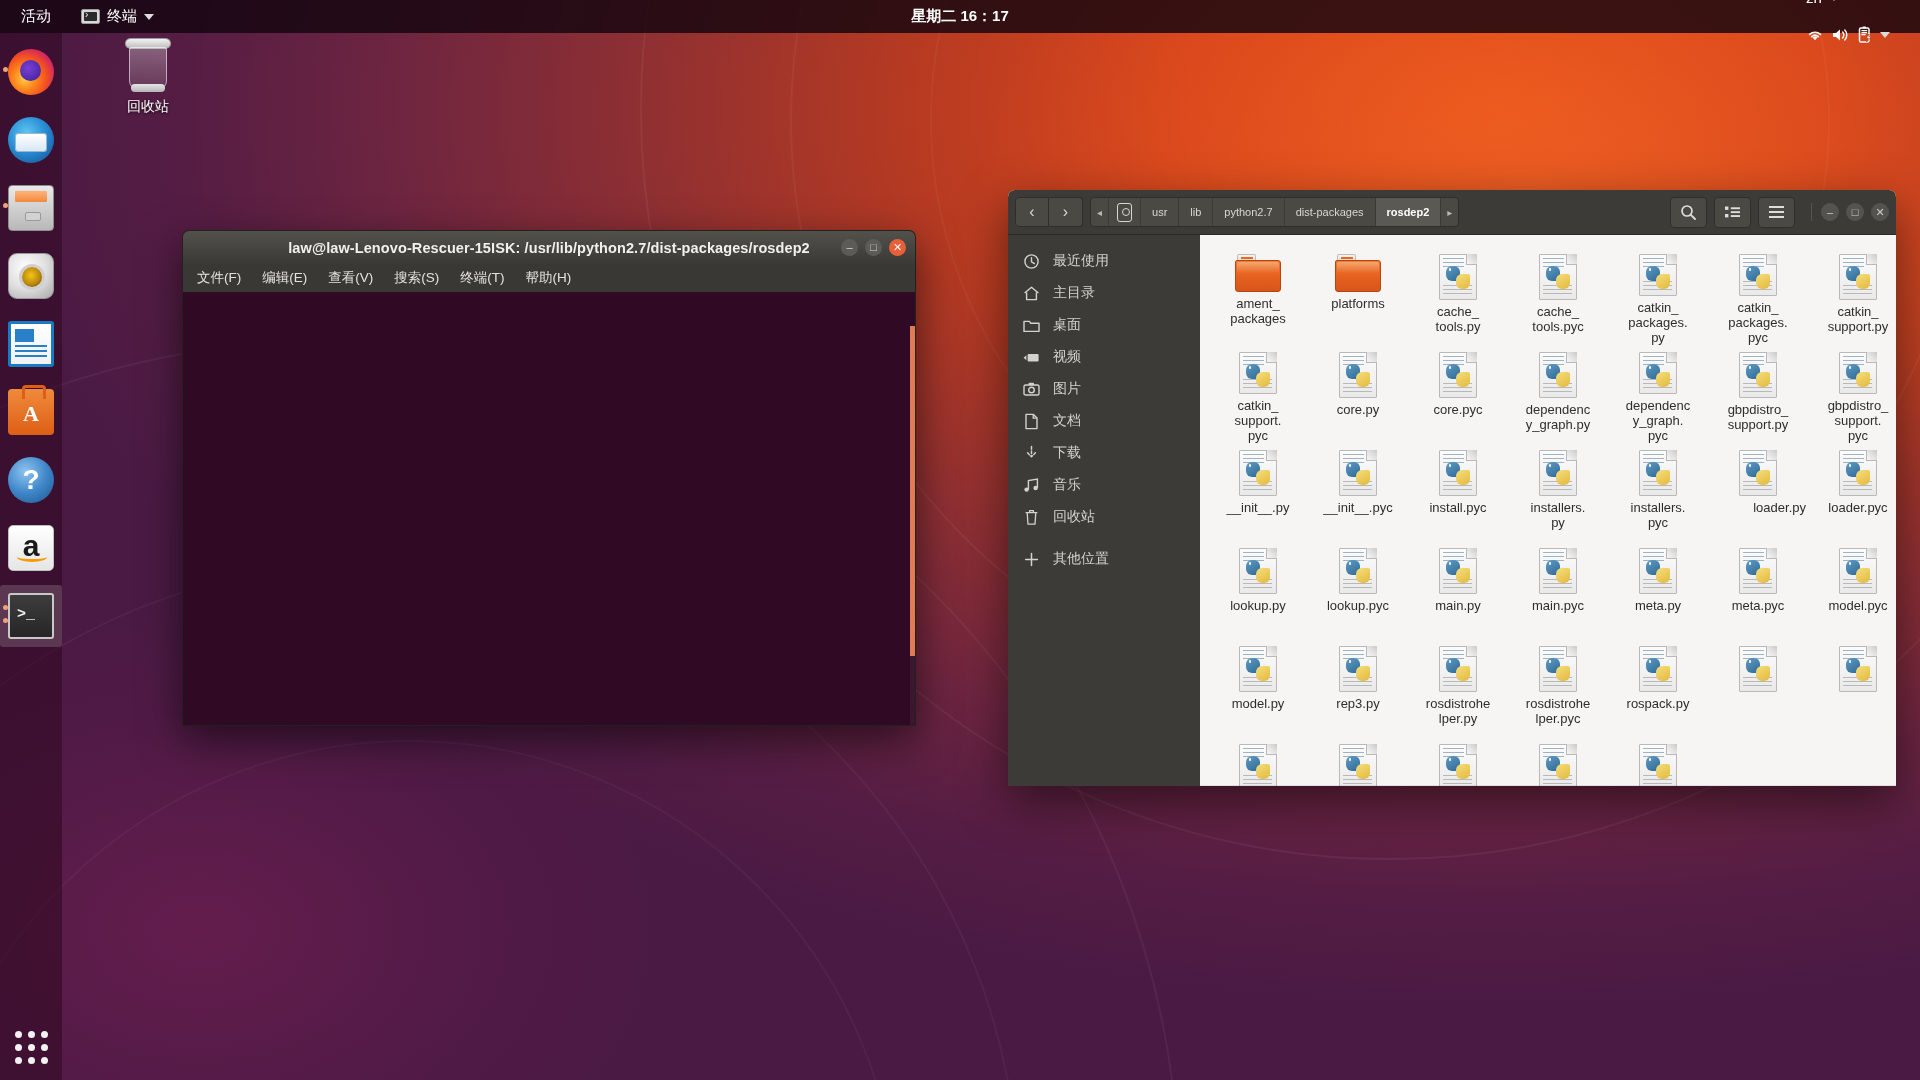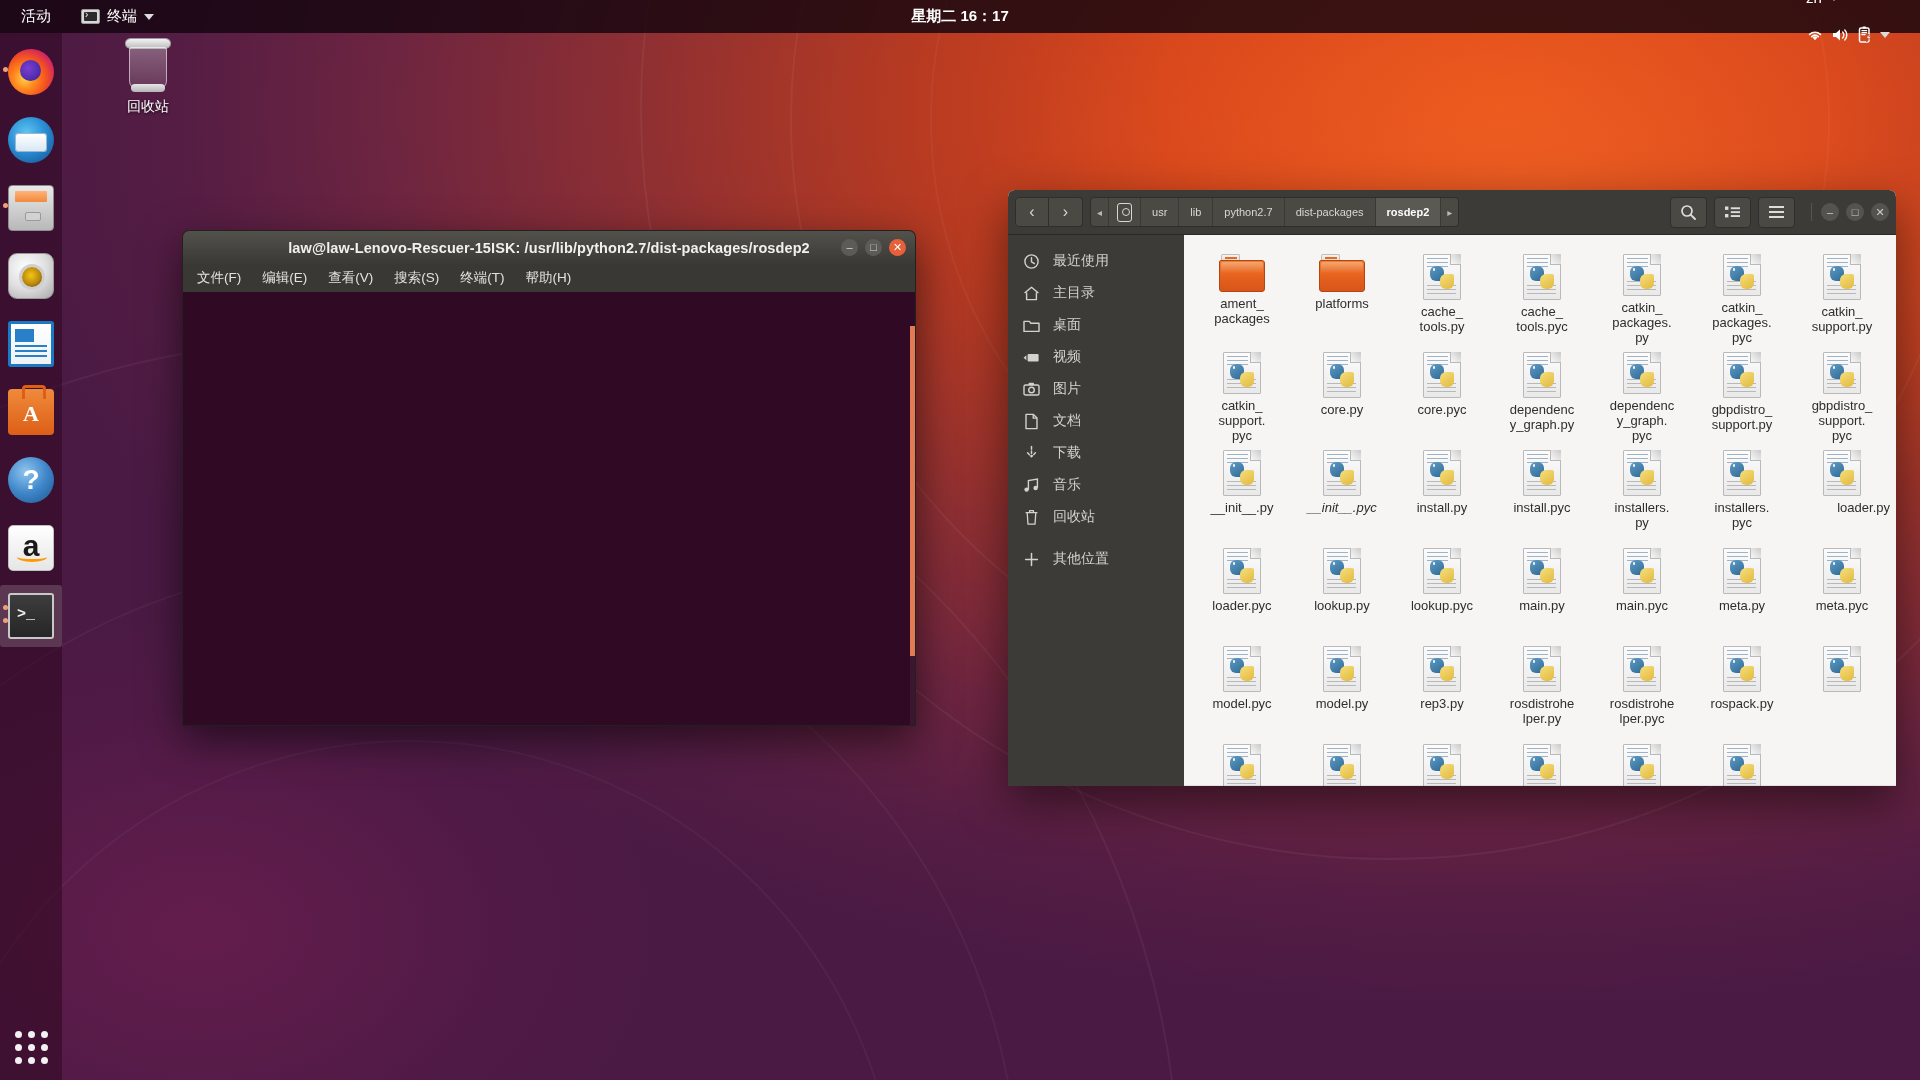--- a/index.html
+++ b/index.html
@@ -282,21 +282,21 @@
   .hdr-spacer { flex:1; }
   .tbtn {
     width:37px; height:31px; background:#4a4944; border:1px solid #2f2e2b; border-radius:4px;
     display:flex; align-items:center; justify-content:center; color:#ddd;
   }
   .fm-winbtns { display:flex; gap:7px; margin-left:9px; padding-left:9px; border-left:1px solid #555450; }
   .fm-wbtn { width:18px; height:18px; border-radius:50%; background:#55534f; color:#cfcdc9;
              display:flex; align-items:center; justify-content:center; font-size:11px; }
   #fm-body { display:flex; height:551px; }
   #fm-sidebar {
-    width:176px; background:#3c3b37; padding-top:10px; color:#d4d2ce; flex-shrink:0;
+    width:192px; background:#3c3b37; padding-top:10px; color:#d4d2ce; flex-shrink:0;
   }
   .sb-item { height:32px; display:flex; align-items:center; gap:13px; padding-left:14px; font-size:14px; }
   .sb-ico { width:18px; display:flex; align-items:center; justify-content:center; flex-shrink:0; }
   .sb-sep { height:10px; }
   #fm-content {
     flex:1; background:#f6f5f4; padding:14px 8px 0 8px; overflow:hidden; position:relative;
   }
   .fgrid { display:grid; grid-template-columns:repeat(7, 1fr); row-gap:0px; }
   .fitem {
     display:flex; flex-direction:column; align-items:center; padding:5px 2px 2px 2px;
@@ -831,32 +831,21 @@
           </div>
           <div class="fitem">
             <span class="ic-py">
               <span class="page"></span>
               <span class="lines"></span>
               <span class="lines2"></span>
               <span class="fold"></span>
               <span class="snake-b"></span>
               <span class="snake-y"></span>
             </span>
-            <span class="fname" style="white-space: pre-line; font-style: italic;">__init__.pyc</span>
-          </div>
-          <div class="fitem">
-            <span class="ic-py">
-              <span class="page"></span>
-              <span class="lines"></span>
-              <span class="lines2"></span>
-              <span class="fold"></span>
-              <span class="snake-b"></span>
-              <span class="snake-y"></span>
-            </span>
-            <span class="fname" style="white-space: pre-line;">install.py</span>
+            <span class="fname" style="white-space: pre-line;">__init__.pyc</span>
           </div>
           <div class="fitem">
             <span class="ic-py">
               <span class="page"></span>
               <span class="lines"></span>
               <span class="lines2"></span>
               <span class="fold"></span>
               <span class="snake-b"></span>
               <span class="snake-y"></span>
             </span>

